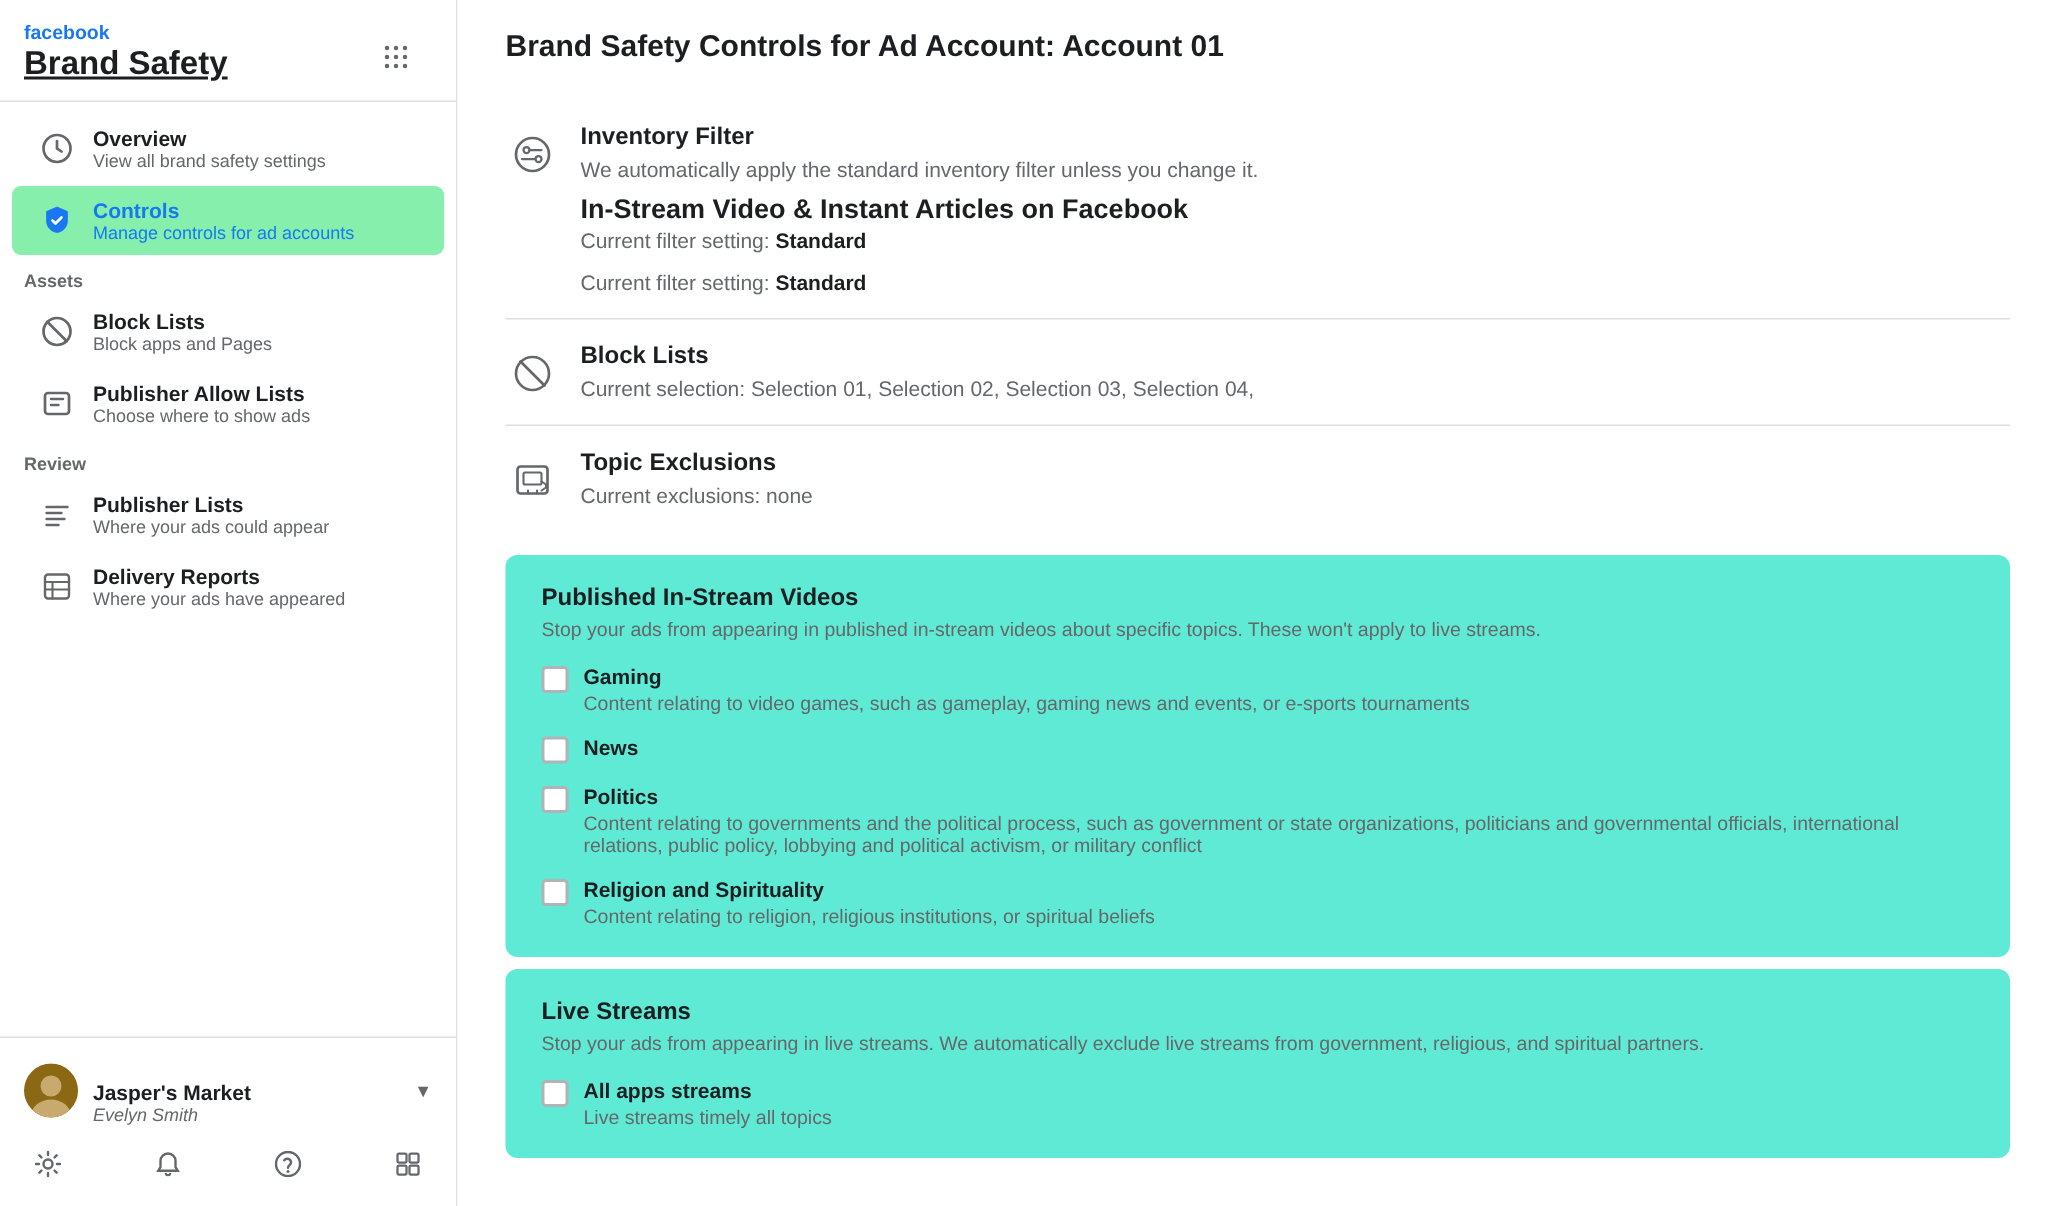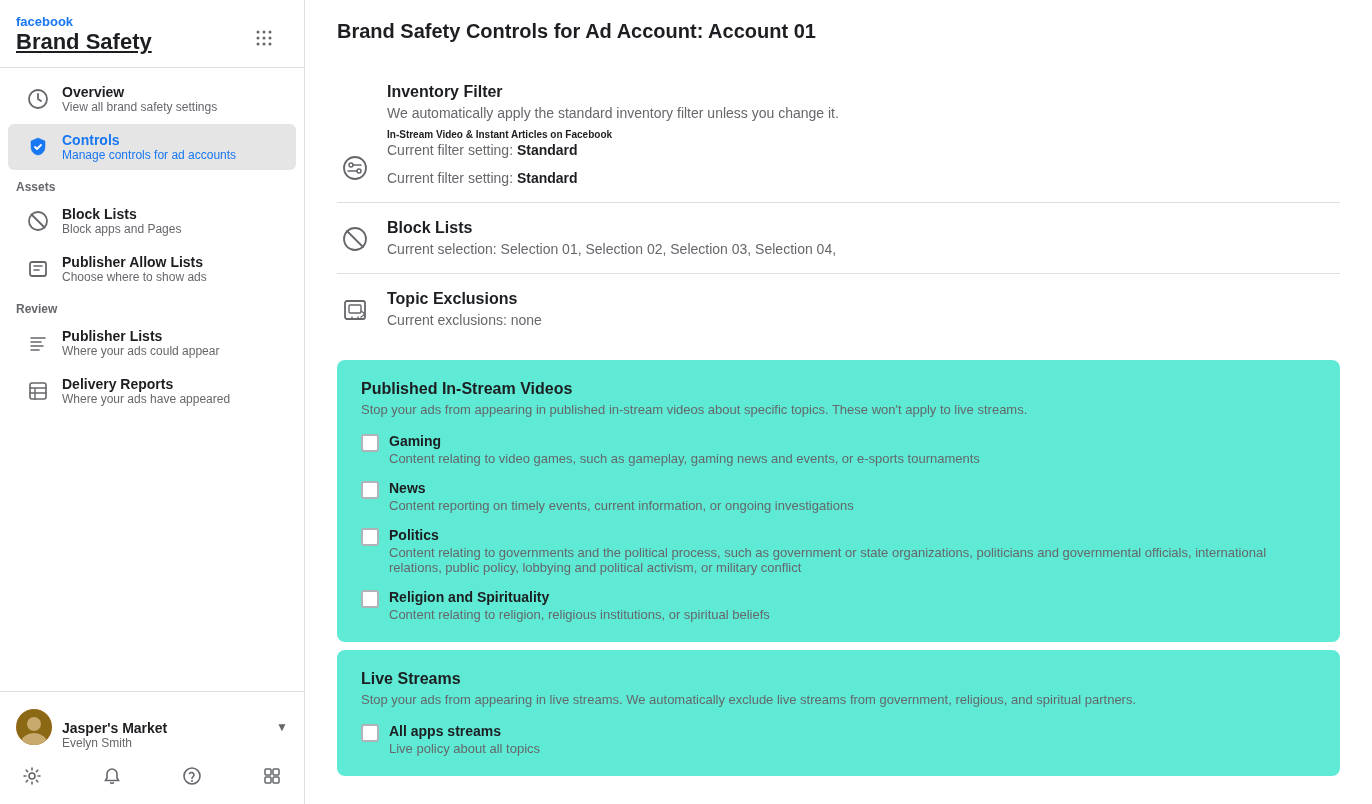--- a/index.html
+++ b/index.html
@@ -48,21 +48,21 @@
 
     .nav-item {
       display: flex;
       align-items: center;
       gap: 10px;
       padding: 8px 16px;
       cursor: pointer;
       border-radius: 6px;
       margin: 0 8px 2px 8px;
     }
-    .nav-item.active { background: #e5e5e5; }
+    .nav-item.active { background: #86efac; }
     .nav-item .nav-icon {
       width: 28px;
       height: 28px;
       display: flex;
       align-items: center;
       justify-content: center;
       flex-shrink: 0;
     }
     .nav-item .nav-text .nav-label {
       font-size: 14px;
@@ -101,21 +101,21 @@
       background: linear-gradient(135deg, #e8a87c, #c46a2e);
       display: flex;
       align-items: center;
       justify-content: center;
       font-size: 16px;
       overflow: hidden;
       flex-shrink: 0;
     }
     .user-info { flex: 1; }
     .user-name { font-size: 14px; font-weight: 600; margin-top: 16px; }
-    .user-email { font-size: 12px; color: #65676b; }
+    .user-email { font-size: 12px; color: #65676b; font-style: italic; }
     .sidebar-icons-row {
       display: flex;
       align-items: center;
       justify-content: space-between;
       margin-top: 10px;
     }
     .sidebar-icon-btn {
       width: 32px; height: 32px;
       border-radius: 50%;
       display: flex; align-items: center; justify-content: center;
@@ -132,21 +132,21 @@
       padding: 20px 32px;
     }
     .page-title {
       font-size: 20px;
       font-weight: 700;
       color: #1c1e21;
       margin-bottom: 24px;
     }
     .section-row {
       display: flex;
-      align-items: flex-end;
+      align-items: flex-start;
       gap: 14px;
       padding: 16px 0;
       border-bottom: 1px solid #dddfe2;
     }
     .section-icon-wrap {
       width: 36px;
       height: 36px;
       display: flex;
       align-items: center;
       justify-content: center;
@@ -160,21 +160,21 @@
       margin-bottom: 4px;
     }
     .section-desc {
       font-size: 14px;
       color: #65676b;
     }
     .subsection {
       margin-top: 8px;
     }
     .subsection-title {
-      font-size: 10px;
+      font-size: 18px;
       font-weight: 600;
       margin-bottom: 2px;
     }
     .subsection-value {
       font-size: 14px;
       color: #65676b;
     }
     .subsection-value strong {
       font-weight: 700;
       color: #1c1e21;
@@ -458,21 +458,20 @@
       <div>
         <div class="checkbox-label">Gaming</div>
         <div class="checkbox-desc">Content relating to video games, such as gameplay, gaming news and events, or e-sports tournaments</div>
       </div>
     </div>
 
     <div class="checkbox-item">
       <div class="checkbox-box"></div>
       <div>
         <div class="checkbox-label">News</div>
-        <div class="checkbox-desc">Content reporting on timely events, current information, or ongoing investigations</div>
       </div>
     </div>
 
     <div class="checkbox-item">
       <div class="checkbox-box"></div>
       <div>
         <div class="checkbox-label">Politics</div>
         <div class="checkbox-desc">Content relating to governments and the political process, such as government or state organizations, politicians and governmental officials, international relations, public policy, lobbying and political activism, or military conflict</div>
       </div>
     </div>
@@ -487,18 +486,18 @@
   </div>
 
   <div class="live-panel">
     <div class="topic-panel-title">Live Streams</div>
     <div class="topic-panel-desc">Stop your ads from appearing in live streams. We automatically exclude live streams from government, religious, and spiritual partners.</div>
 
     <div class="checkbox-item">
       <div class="checkbox-box"></div>
       <div>
         <div class="checkbox-label">All apps streams</div>
-        <div class="checkbox-desc">Live policy about all topics</div>
+        <div class="checkbox-desc">Live streams timely all topics</div>
       </div>
     </div>
   </div>
 
 </div>
 
 </body></html>

